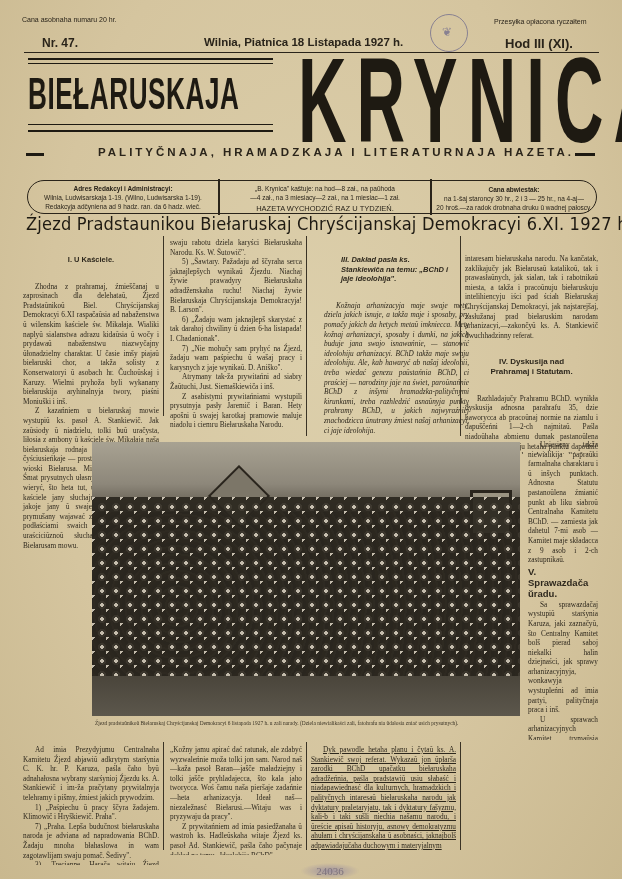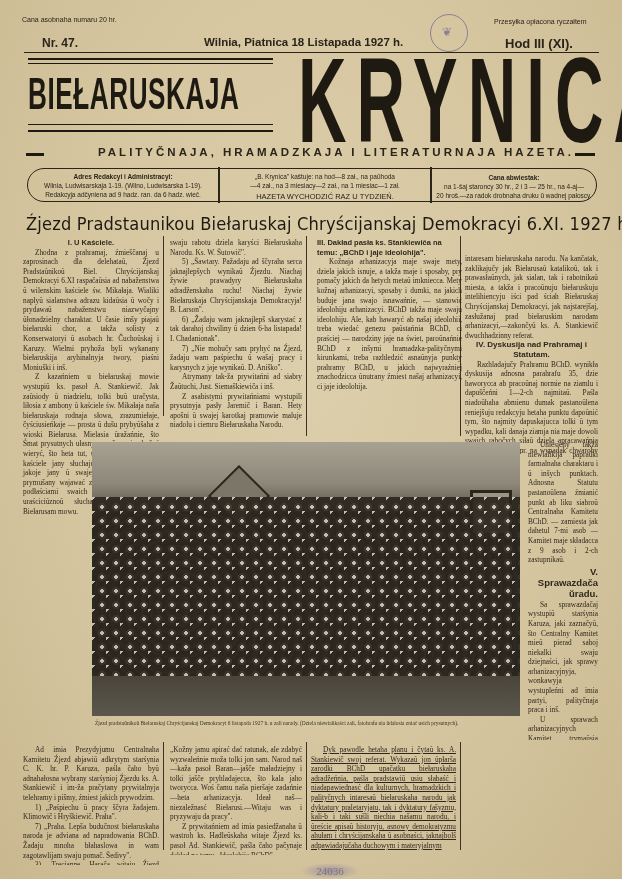--- a/index.html
+++ b/index.html
@@ -17,22 +17,22 @@
     transform:scaleX(0.56);transform-origin:left top;white-space:nowrap;color:#1e1a12;line-height:1;}
   .rule2{position:absolute;height:2px;background:#1e1a12;}
   .subtitle{font-family:"Liberation Sans",sans-serif;font-weight:bold;font-size:11.5px;letter-spacing:3px;white-space:nowrap;}
   .infobox{position:absolute;border:1px solid #2a241a;font-family:"Liberation Sans",sans-serif;font-size:6.5px;text-align:center;line-height:9px;}
   .infobox .cell{position:absolute;top:0;bottom:0;}
   .infobox .sep{position:absolute;top:-2px;bottom:-2px;width:2px;background:#2a241a;}
   .headline{font-family:"DejaVu Sans",sans-serif;font-size:17.5px;white-space:nowrap;letter-spacing:0.2px;
     transform:scaleX(0.93);transform-origin:left top;color:#1e1a12;}
   .col{position:absolute;font-size:7.3px;line-height:9.6px;text-align:justify;color:#2e281d;}
   .col p{margin:0;text-indent:12px;}
-  .col h4{margin:0;font-size:7.5px;font-weight:bold;text-align:center;font-family:"Liberation Sans",sans-serif;}
-  .col h3{margin:1px 0;font-size:9.5px;font-weight:bold;text-align:right;font-family:"Liberation Sans",sans-serif;line-height:11px;}
+  .col h4{margin:17px;font-size:7.5px;font-weight:bold;text-align:center;font-family:"Liberation Sans",sans-serif;}
+  .col h3{margin:1px 0;font-size:9.5px;font-weight:bold;text-align:left;font-family:"Liberation Sans",sans-serif;line-height:11px;}
   .vrule{position:absolute;width:1px;background:#3a3325;}
   .photo{position:absolute;left:92px;top:442px;width:428px;height:274px;
     background:
       radial-gradient(ellipse at 50% 55%,rgba(40,35,28,.0) 0%,rgba(40,35,28,.15) 60%),
       repeating-radial-gradient(circle at 20% 60%,#3a352c 0 3px,#5a544a 3px 5px,#2a261f 5px 8px),
       #444;
     overflow:hidden;}
   .photo .wall{position:absolute;left:0;top:0;width:100%;height:70px;
     background:linear-gradient(180deg,#a8a292 0%,#8d877a 60%,#5a5448 100%);}
   .photo .crowd{position:absolute;left:0;top:55px;width:100%;height:190px;
@@ -68,21 +68,21 @@
   <div class="rule2" style="left:28px;top:63px;width:245px;height:1px;"></div>
   <div class="abs masthead-left" style="left:28px;top:68px;">BIEŁARUSKAJA</div>
   <div class="rule2" style="left:28px;top:124px;width:245px;height:1px;"></div>
   <div class="rule2" style="left:28px;top:130px;width:245px;"></div>
   <div class="abs masthead-right" style="left:298px;top:40px;">KRYNICA</div>
 
   <div class="rule2" style="left:26px;top:153px;width:18px;height:3px;"></div>
   <div class="abs subtitle" style="left:62px;top:146px;padding-left:36px;">PALITYČNAJA, HRAMADZKAJA I LITERATURNAJA HAZETA.</div>
   <div class="rule2" style="left:575px;top:153px;width:20px;height:3px;"></div>
 
-  <div class="infobox" style="left:27px;top:168px;width:568px;height:32px;border-radius:17px;">
+  <div class="infobox" style="left:27px;top:180px;width:568px;height:32px;border-radius:17px;">
     <div class="cell" style="left:0;width:190px;padding-top:3px;">
       <div style="font-weight:bold;">Adres Redakcyi i Administracyi:</div>
       <div>Wilnia, Ludwisarskaja 1-19. (Wilno, Ludwisarska 1-19).</div>
       <div>Redakcyja adčynienа ad 9 hadz. ran. da 6 hadz. wieč.</div>
     </div>
     <div class="sep" style="left:190px;"></div>
     <div class="cell" style="left:192px;width:210px;padding-top:3px;">
       <div>„B. Krynica" kaštuje: na hod—8 zał., na paŭhoda</div>
       <div>—4 zał., na 3 miesiacy—2 zał., na 1 miesiac—1 zał.</div>
       <div style="font-size:7.5px;margin-top:2px;">HAZETA WYCHODZIĆ RAZ U TYDZIEŃ.</div>
@@ -109,35 +109,35 @@
 
   <div class="col" style="left:170px;top:238px;width:132px;">
     <p style="text-indent:0">swaju rabotu dziela karyści Biełaruskaha Narodu. Ks. W. Šutowič".</p>
     <p>5) „Šawtary. Pažadaju ad ščyraha serca jaknajlepšych wynikaŭ Źjezdu. Niachaj žywie prawadyry Biełaruskaha adradženskaha ruchu! Niachaj žywie Biełaruskaja Chryścijanskaja Demokracyja! B. Larson".</p>
     <p>6) „Žadaju wam jaknajlepš skarystać z tak darahoj chwiliny ŭ dzien 6-ha listapada! I. Chadanionak".</p>
     <p>7) „Nie mohučy sam pryhyć na Źjezd, žadaju wam paśpiechu ŭ wašaj pracy i karysnych z jaje wynikaŭ. D. Aniško".</p>
     <p>Atrymany tak-ža prywitańni ad siabry Žaŭtuchi, Just. Siemaškiewiča i inš.</p>
     <p>Z asabistymi prywitańniami wystupili prysutnyja pasły Jaremič i Baran. Hety apošni ŭ swajej karotkaj pramowie maluje niadolu i ciemru Biełaruskaha Narodu.</p>
   </div>
 
-  <div class="col" style="left:317px;top:238px;width:145px;">
+  <div class="col" style="left:324px;top:238px;width:145px;font-style:italic;">
     <h4 style="text-align:left">III. Dakład pasła ks. Stankiewiča na temu: „BChD i jaje ideolohija".</h4>
     <p>Kožnaja arhanizacyja maje swaje mety, dziela jakich isnuje, a takža maje i sposaby, pry pomačy jakich da hetych metaŭ imkniecca. Mety kožnaj arhanizacyi, sposaby i dumki, na jakich buduje jana swajo isnawańnie, — stanowić ideolohiju arhanizacyi. BChD takža maje swaju ideolohiju. Ale, kab hawaryć ab našaj ideolohii, treba wiedać genezu paŭstańnia BChD, ci praściej — narodziny jaje na świet, parоŭnańnie BChD z inšymi hramadzka-palityčnymi kirunkami, treba razhledzić asnaŭnyja punkty prahramy BChD, u jakich najwyraźniej znachodzicca ŭnutrany źmiest našaj arhanizacyi, ci jaje ideolohija.</p>
   </div>
 
   <div class="col" style="left:465px;top:254px;width:133px;height:200px;overflow:hidden;">
     <p style="text-indent:0">intaresam biełaruskaha narodu. Na kanča­tak, zaklikajučy jak Biełarusaŭ katalikoŭ, tak i prawasłaŭnych, jak sialan, tak i rabotnikaŭ miesta, a takža i pracoŭnuju biełaruskuju intelihiencyju iści pad ściah Biełaruskaj Chryścijanskaj Demokracyi, jak najstarejšaj, zasłužanaj prad biełaruskim narodam arhanizacyi,—zakončyŭ ks. A. Stankiewič dwuchhadzinny referat.</p>
     <h4 style="font-size:8px;">IV. Dyskusija nad Prahramaj i Statutam.</h4>
     <p>Razhladajučy Prahramu BChD. wynikła dyskusija adnosna parahrafu 35, dzie hawоrycca ab pracoŭnaj normie na ziamlu i dapuščeńni 1—2-ch najmitaŭ. Paśla niadoŭhaha abmienu dumak pastanoŭlena reniejšuju redakcyju hetaha punktu dapoŭnić tym, što najmity dapuskajucca tolki ŭ tym wypadku, kali danaja ziamja nia maje dowoli swaich rabočych siłaŭ dziela apracawańnia rabočaj normy, napr. na wypadak chwaroby asob u siamji, staraści i kalectwa i t. p.</p>
   </div>
 
   <div class="col" style="left:528px;top:440px;width:70px;height:300px;overflow:hidden;">
     <p>Uniesieny takža niewialikija papraŭki farmalnaha charaktaru i ŭ inšych punktach. Adnosna Statutu pastanoŭlena źmianić punkt ab liku siabroŭ Centralnaha Kamitetu BChD. — zamiesta jak dahetul 7-mi asob — Kamitet maje składacca z 9 asob i 2-ch zastupnikaŭ.</p>
     <h3>V. Sprawazdača ŭradu.</h3>
-    <p>Sa sprawazdačaj wystupiŭ starśynia Karuza, jaki zaznačyŭ, što Centralny Kamitet mieŭ pierad saboj niekalki swaju dziejnaści, jak sprawy arhanizacyjnyja, wonkawyja wystupleńni ad imia partyi, palityčnaja praca i inš.</p>
+    <p>Sa sprawazdačaj wystupiŭ starśynia Karuza, jaki zaznačyŭ, što Centralny Kamitet bolš pierad saboj niekalki halin dziejnaści, jak sprawy arhanizacyjnyja, wonkawyja wystupleńni ad imia partyi, palityčnaja praca i inš.</p>
     <p>U sprawach arhanizacyjnych Kamitet trymaŭsia pahladu, što arhanizacyju partyi treba apirać nie na niaświedamych masach, a na peŭnych jasna razumiejučych dumki B. Ch. D. adzinkach. Pačatak pracy Kamitetu wypeŭ u časie najbolšaha ŭzrostu „Hramady". Wiaści tady natuŭana arhanizacyjnuju pracu partyi Kamitet uważaŭ pamyłkowym. Wyhladała-b, što B. Ch. D. ihraje z „Hramadoj" u niejkuju kankurencyju — chto bolš zapiša narodu ŭ swaju partyju. Woś Kamitet uważaŭ, što lepš budzie adwiadamlać pakul-što hramadzianstwa i wyjaśniać roźnicy miž partyjami.</p>
   </div>
 
   <div class="photo">
     <div class="wall"></div>
     <div class="banner"></div>
     <div class="frame"></div>
     <div class="crowd"></div>
     <div class="floor"></div>
   </div>

